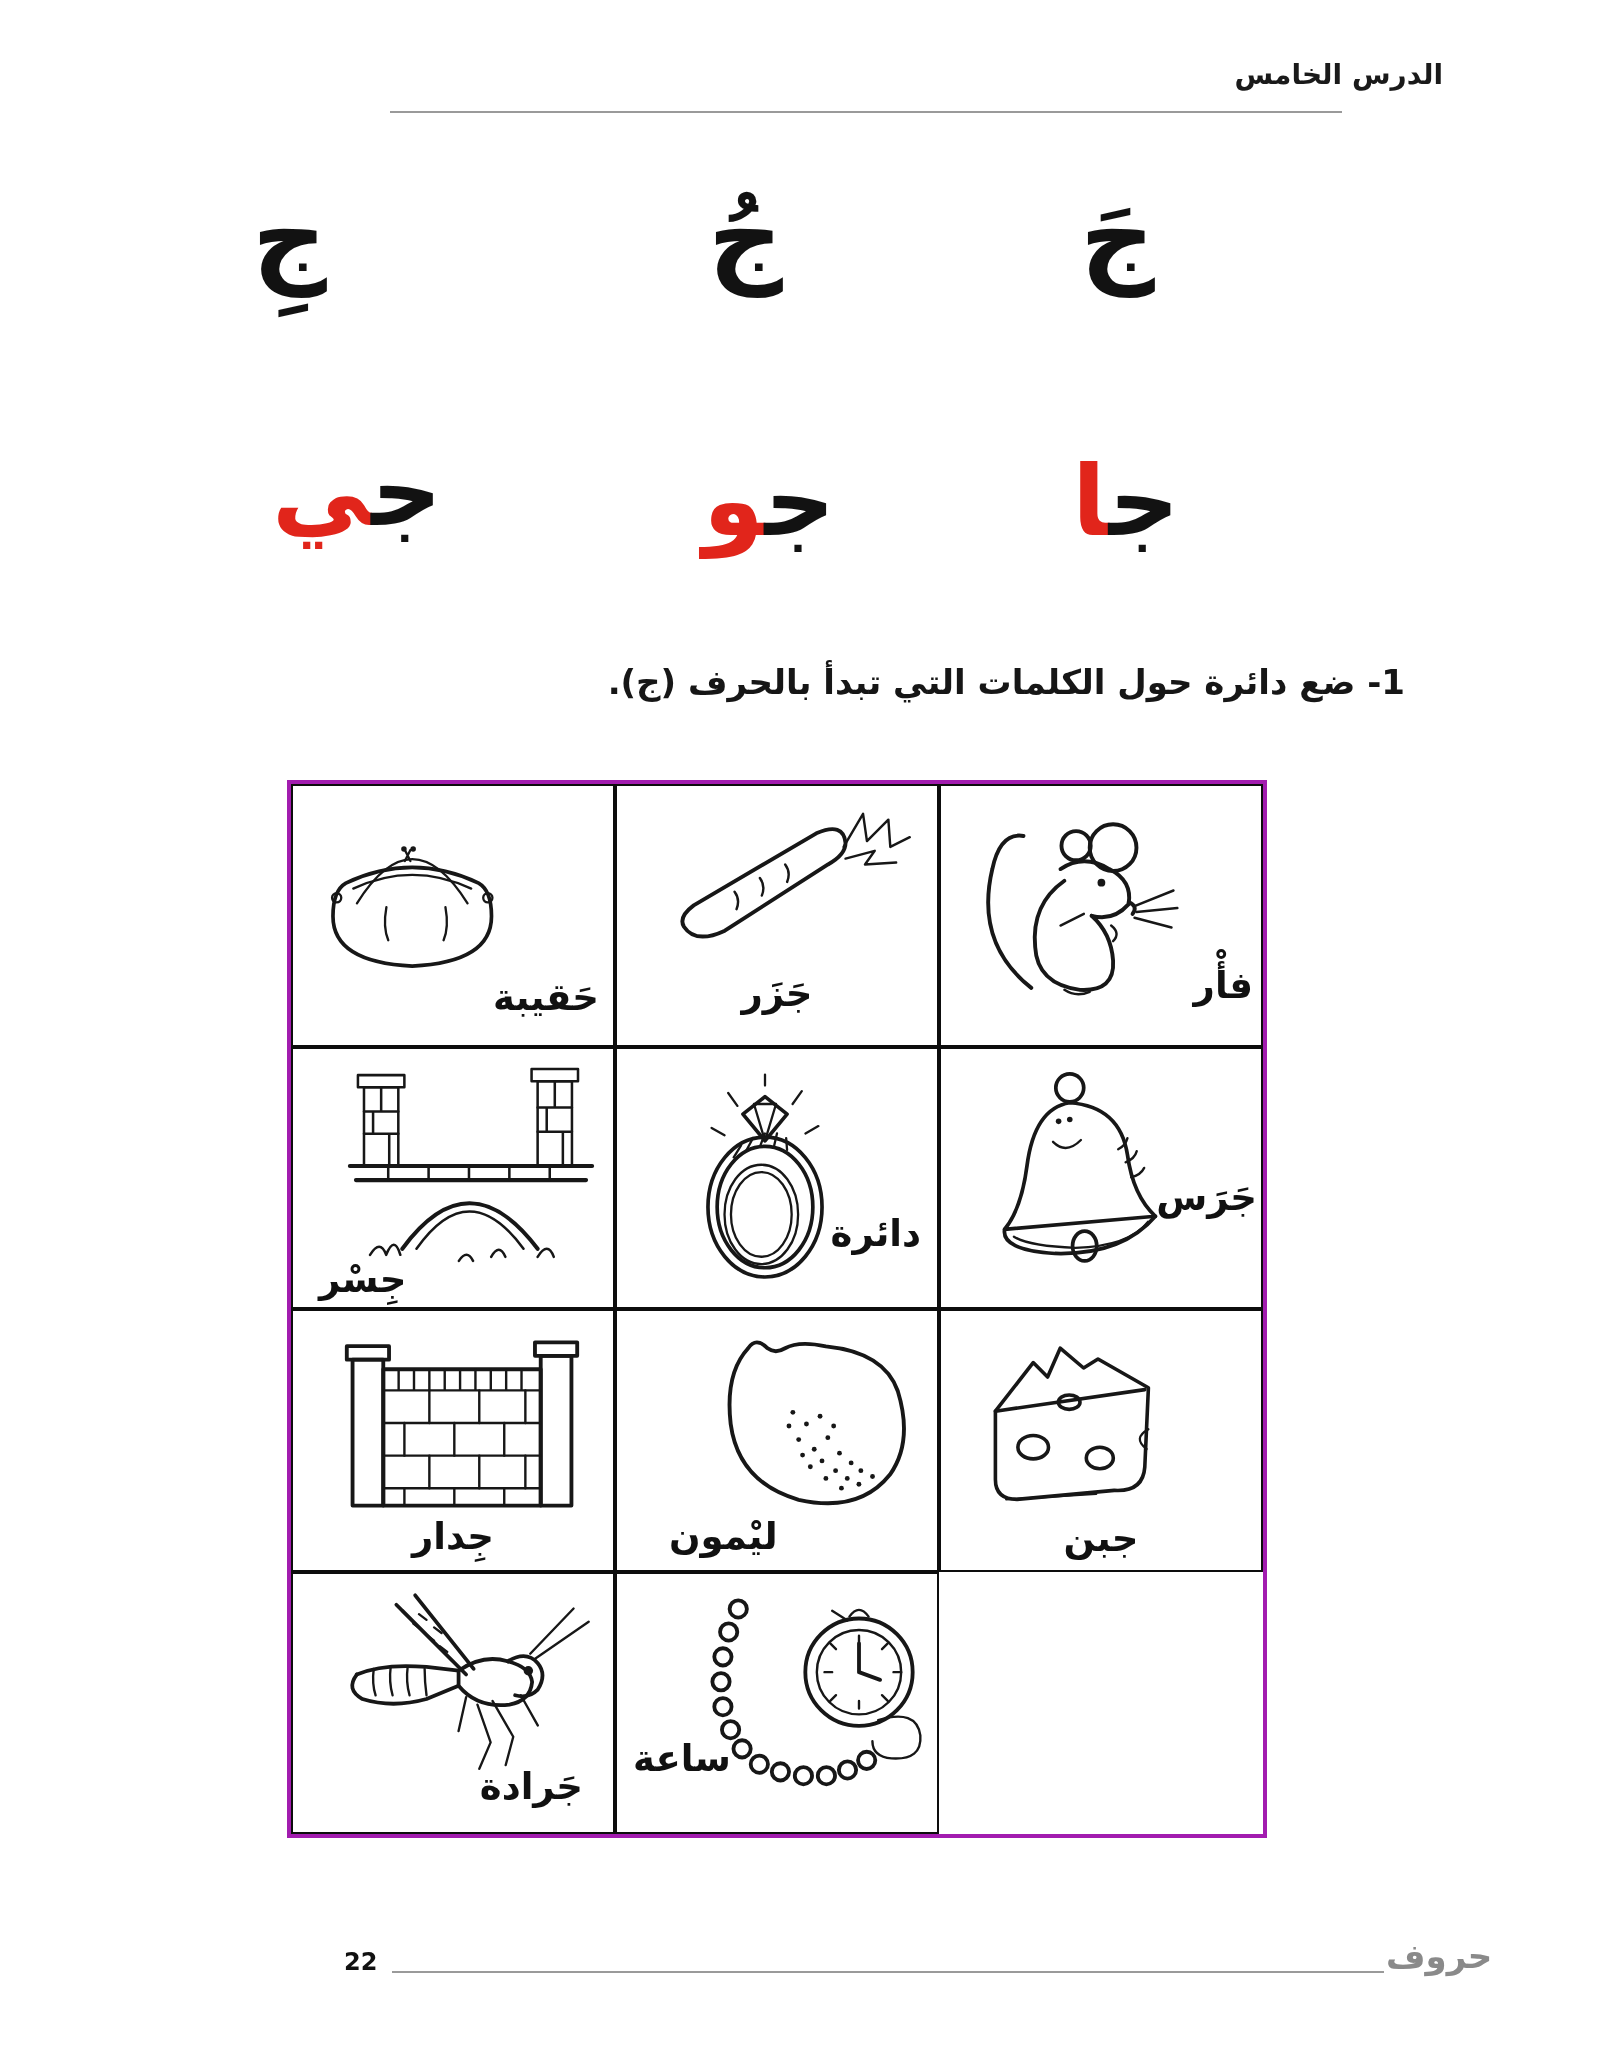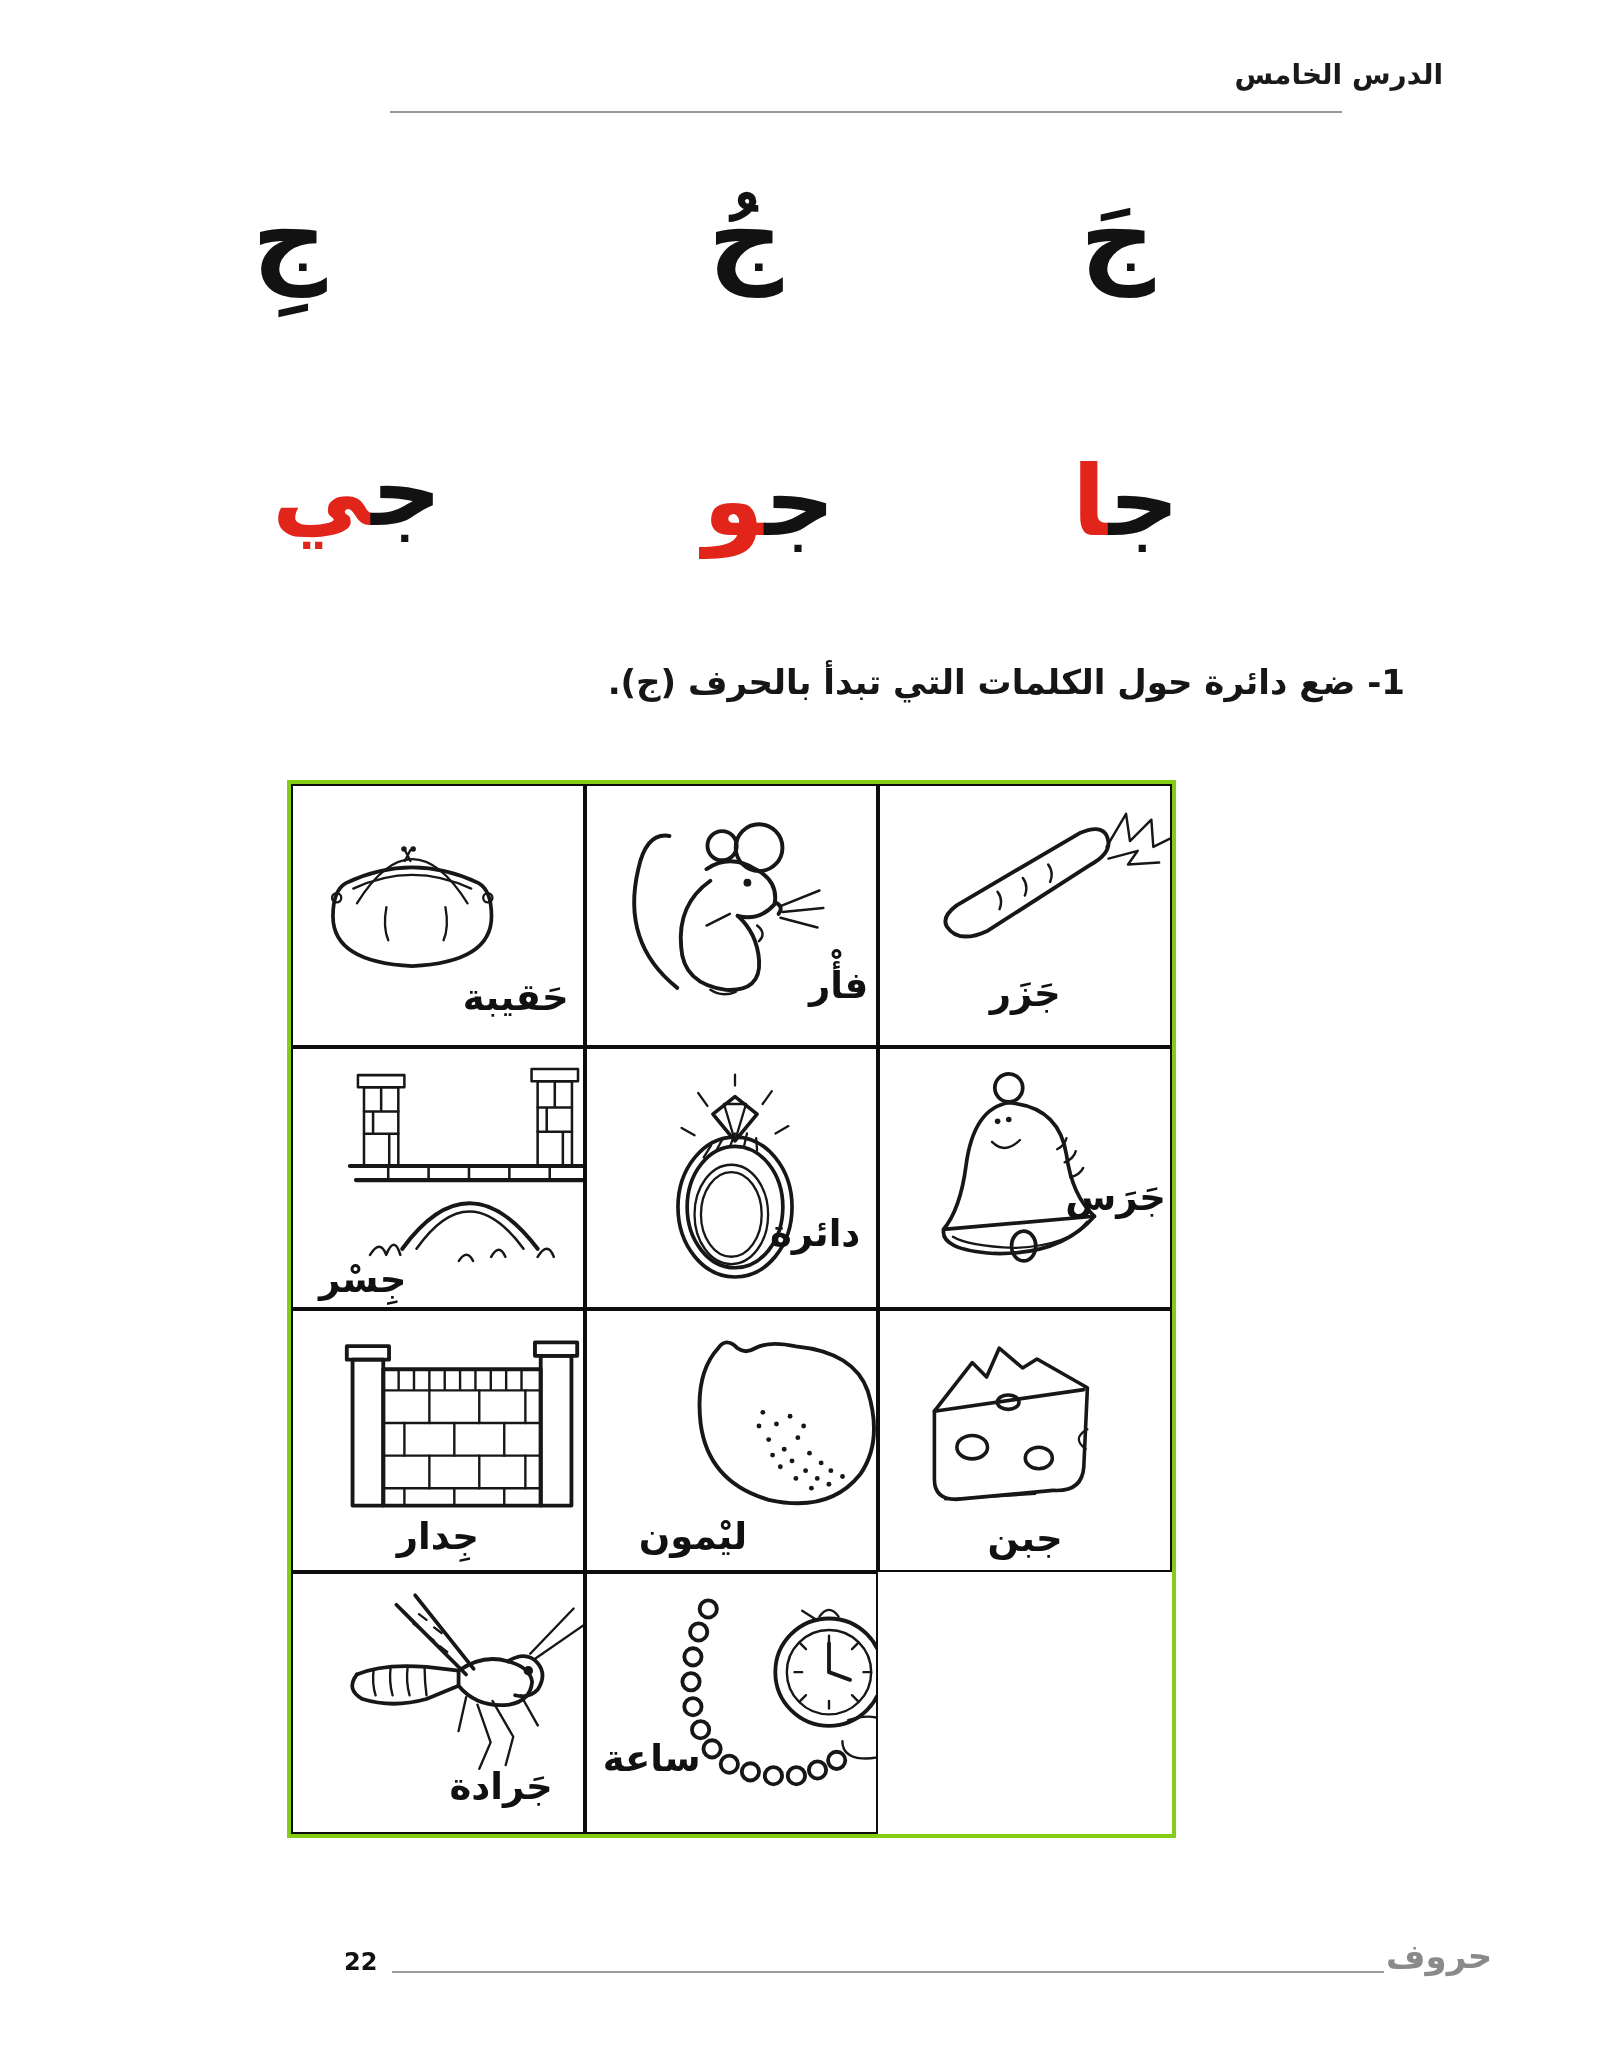--- a/index.html
+++ b/index.html
@@ -37,23 +37,23 @@
   .ink{color:#121212;}
   .red{color:#e1251b;}
   
   .instruction{
     position:absolute;top:662px;right:195px;
     direction:rtl;font-size:34px;font-weight:bold;color:#161616;
     white-space:nowrap;
   }
   
   .grid{
-    position:absolute;left:287px;top:780px;width:889px;height:1058px;
+    position:absolute;left:287px;top:780px;width:980px;height:1058px;
     display:grid;grid-template-columns:repeat(3,1fr);grid-template-rows:repeat(4,1fr);
-    border:4px solid #84cc16;box-sizing:border-box;background:#fff;
+    border:4px solid #a21caf;box-sizing:border-box;background:#fff;
   }
   .cell{position:relative;border:2px solid #0d0d0d;box-sizing:border-box;overflow:hidden;}
   .cell svg{position:absolute;}
   .cell svg *{fill:none;stroke:#171717;stroke-width:4;stroke-linecap:round;stroke-linejoin:round;}
   .cell svg .dot{fill:#171717;stroke:none;}
   .cell svg .thin{stroke-width:2.5;}
   .label{
     position:absolute;font-size:37px;font-weight:bold;color:#111;
     direction:rtl;white-space:nowrap;line-height:1.1;
   }
@@ -115,43 +115,43 @@
         <path class="thin" d="M104,50 l6,12 M110,50 l-6,12"></path>
         <circle class="dot" cx="103" cy="49" r="3"></circle>
           <circle class="dot" cx="113" cy="49" r="3"></circle>
         <path class="thin" d="M84,112 Q80,134 86,148 M148,112 Q152,134 146,148"></path>
         <circle class="thin" cx="30" cy="102" r="5"></circle>
           <circle class="thin" cx="194" cy="102" r="5"></circle>
       </svg>
       <span class="label">حَقيبة</span>
     </div>
 
+    <div class="cell c2">
+      <svg viewBox="0 0 250 150">
+        <path d="M14,122 Q8,112 24,100 L150,26 Q178,14 180,36 Q180,48 162,58 L56,126 Q26,140 14,122 Z"></path>
+        <path class="thin" d="M66,86 Q72,94 68,104 M92,72 Q98,80 94,90 M118,58 Q124,66 120,76"></path>
+        <path class="thin" d="M178,40 L198,6 L202,34 L224,12 L226,40 L246,30"></path>
+        <path class="thin" d="M180,52 L210,44 L200,58 L232,56"></path>
+      </svg>
+      <span class="label">جَزَر</span>
+    </div>
+
     <div class="cell c3">
       <svg viewBox="0 0 230 230">
         <path d="M66,196 Q8,150 26,74 Q34,36 58,40"></path>
         <circle cx="150" cy="52" r="24"></circle>
           <circle cx="112" cy="50" r="15"></circle>
         <path d="M96,74 Q120,58 146,74 Q170,86 166,110 Q150,128 128,122"></path>
         <path d="M166,108 Q176,112 170,120"></path>
         <path d="M100,86 Q66,110 70,154 Q72,192 116,198 Q152,200 150,168 Q148,140 128,122"></path>
         <circle class="dot" cx="138" cy="88" r="4"></circle>
         <path class="thin" d="M172,112 L212,96 M174,118 L216,114 M172,124 L210,134 M120,120 L96,132"></path>
         <path class="thin" d="M148,132 q10,8 2,16 M100,198 q12,8 26,2"></path>
       </svg>
       <span class="label">فأْر</span>
-    </div>
-
-    <div class="cell c2">
-      <svg viewBox="0 0 250 150">
-        <path d="M14,122 Q8,112 24,100 L150,26 Q178,14 180,36 Q180,48 162,58 L56,126 Q26,140 14,122 Z"></path>
-        <path class="thin" d="M66,86 Q72,94 68,104 M92,72 Q98,80 94,90 M118,58 Q124,66 120,76"></path>
-        <path class="thin" d="M178,40 L198,6 L202,34 L224,12 L226,40 L246,30"></path>
-        <path class="thin" d="M180,52 L210,44 L200,58 L232,56"></path>
-      </svg>
-      <span class="label">جَزَر</span>
     </div>
 
     <div class="cell c4">
       <svg viewBox="0 0 260 210">
         <rect class="thin" x="24" y="26" width="34" height="78"></rect>
           <rect class="thin" x="18" y="14" width="46" height="12"></rect>
         <path class="thin" d="M24,50 h34 M24,72 h34 M41,26 v24 M33,50 v22 M49,72 v32"></path>
         <rect class="thin" x="196" y="20" width="34" height="84"></rect>
           <rect class="thin" x="190" y="8" width="46" height="12"></rect>
         <path class="thin" d="M196,46 h34 M196,70 h34 M213,20 v26 M205,46 v24 M221,70 v34"></path>

